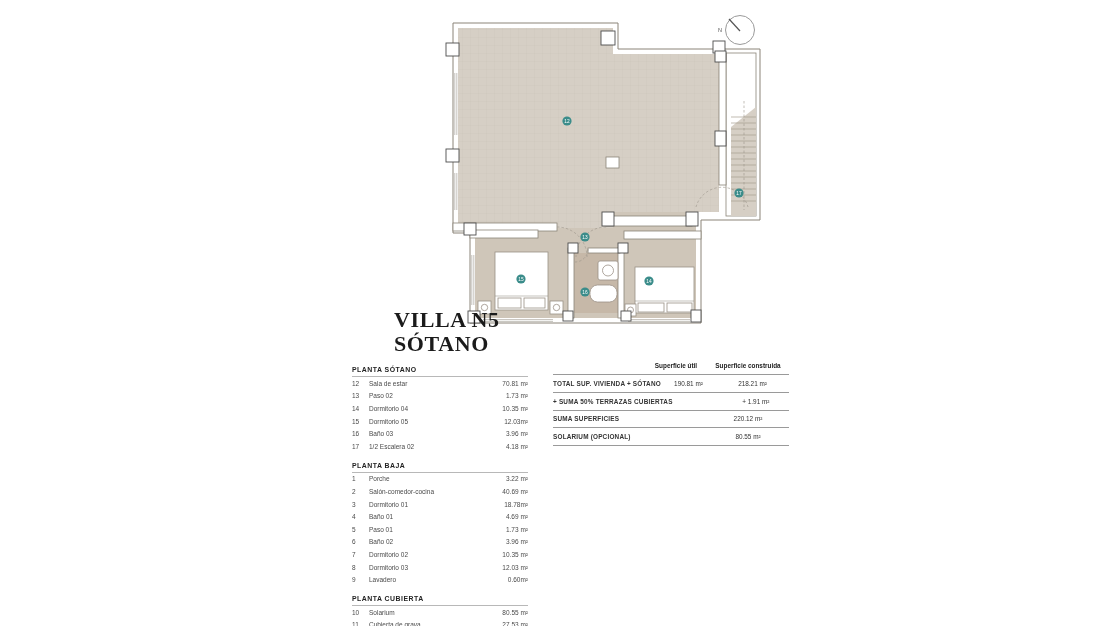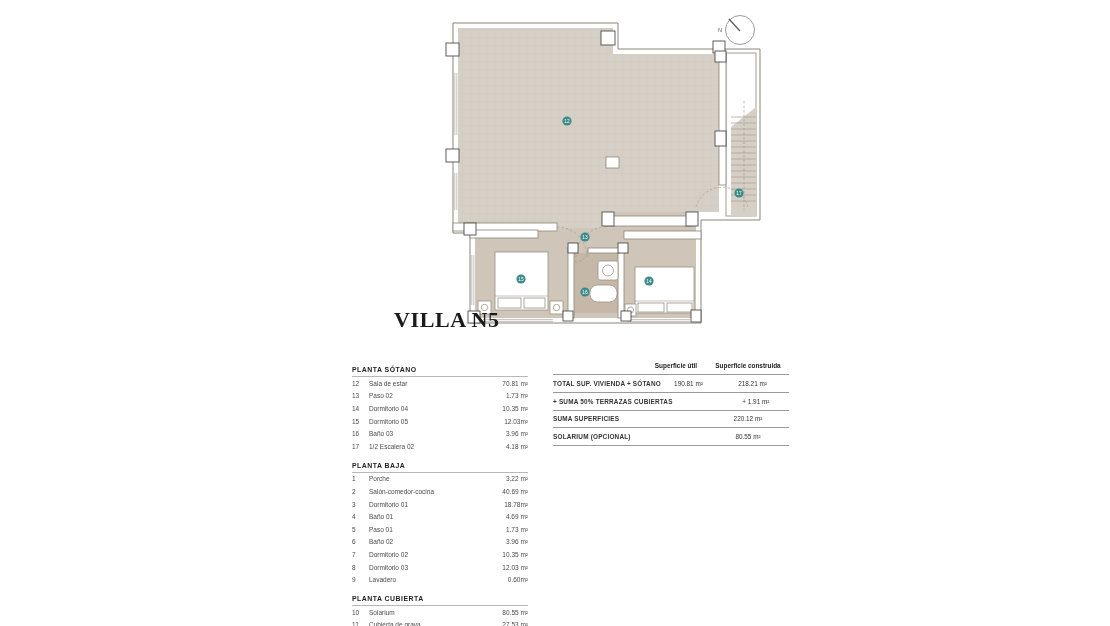--- a/index.html
+++ b/index.html
@@ -202,20 +202,21 @@
       </g>
       <g>
         <circle cx="301" cy="188" r="4.6" class="badge"></circle>
         <text x="301" y="188" class="badge-num" dominant-baseline="central">17</text>
       </g>
     </g>
 </svg>
 
 <div class="title">
   <div>VILLA N5</div>
+  <div>SÓTANO</div>
 </div>
 
 <div class="legend" id="legend">
     <div class="section-header">PLANTA SÓTANO</div>
     <div class="lrow">
       <span class="num">12</span>
       <span class="name">Sala de estar</span>
       <span class="val">70.81 m²</span>
     </div>
     <div class="lrow">

